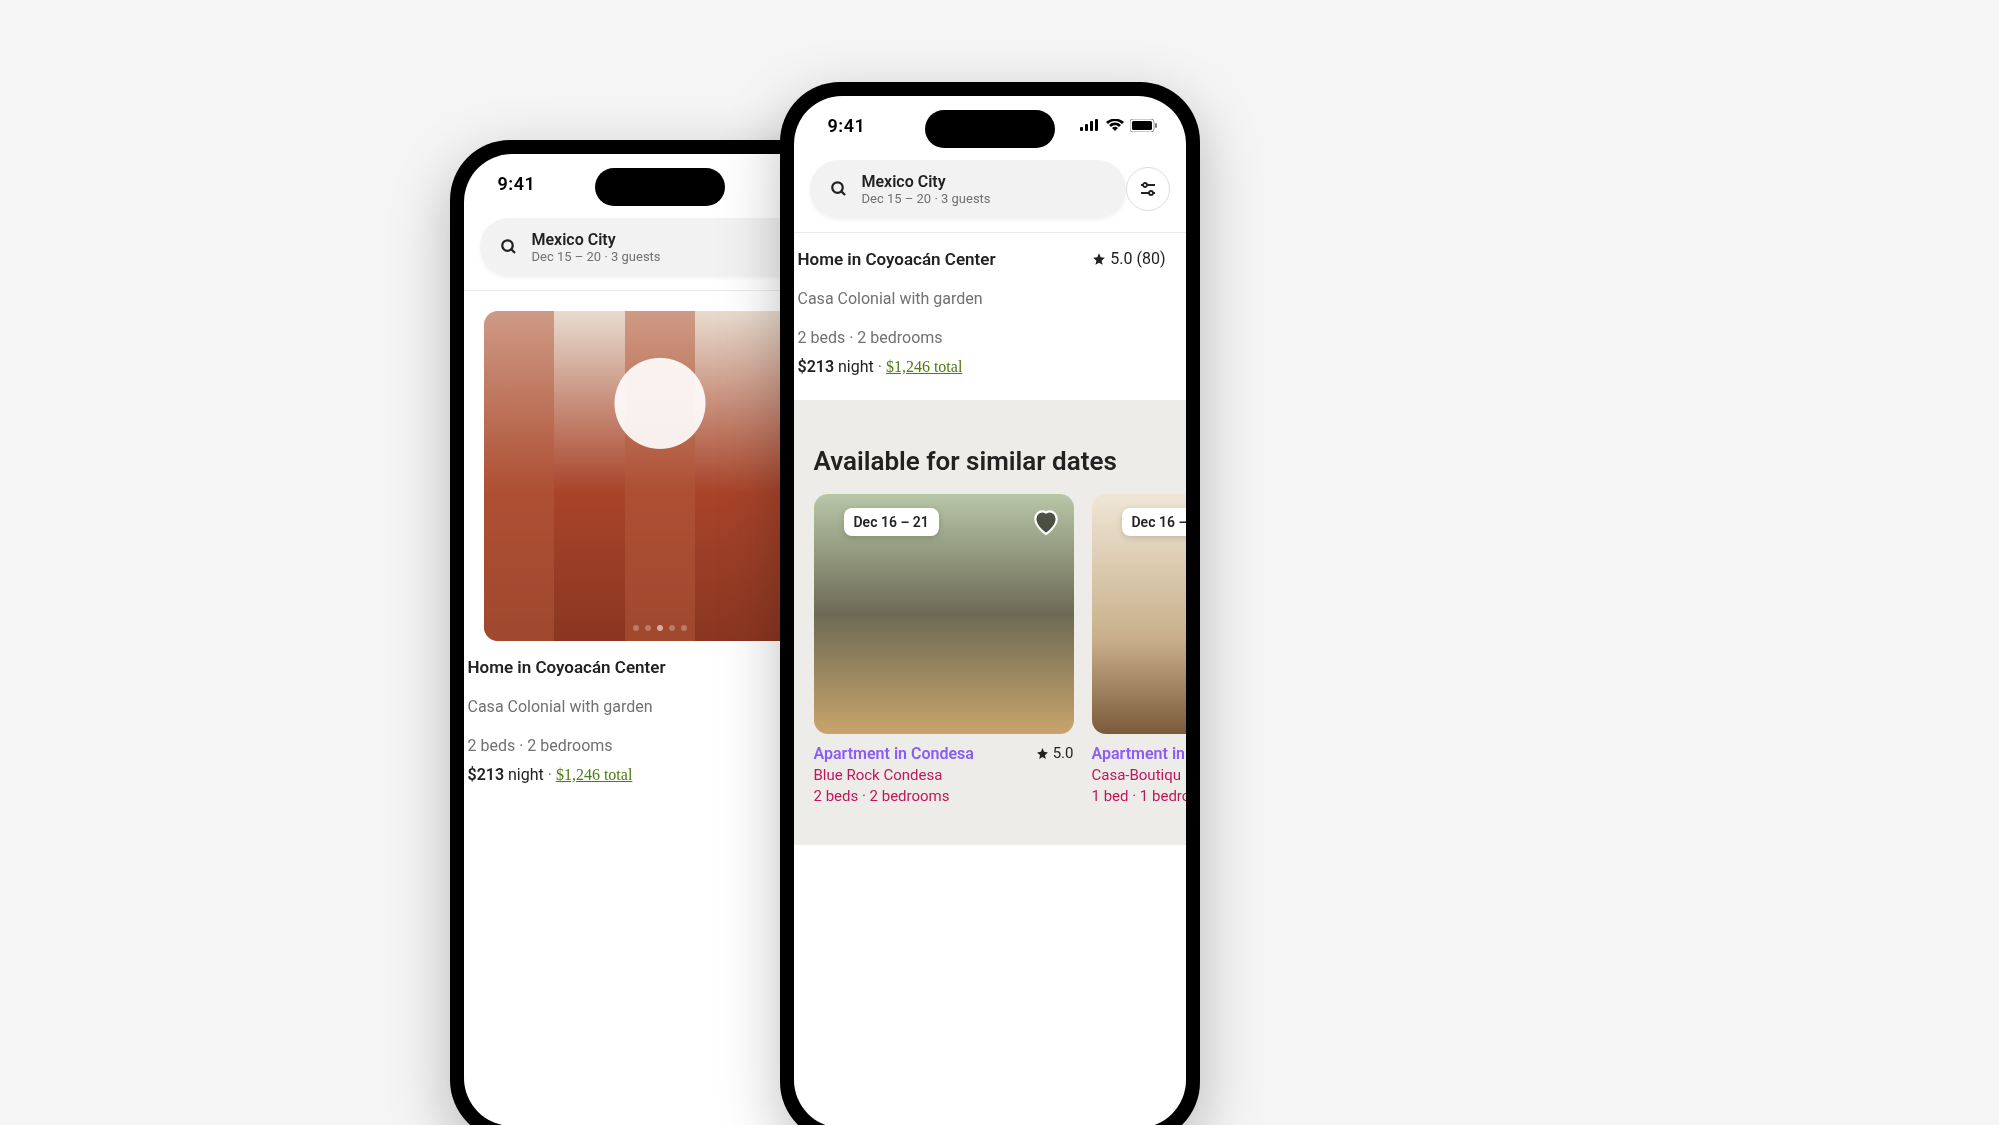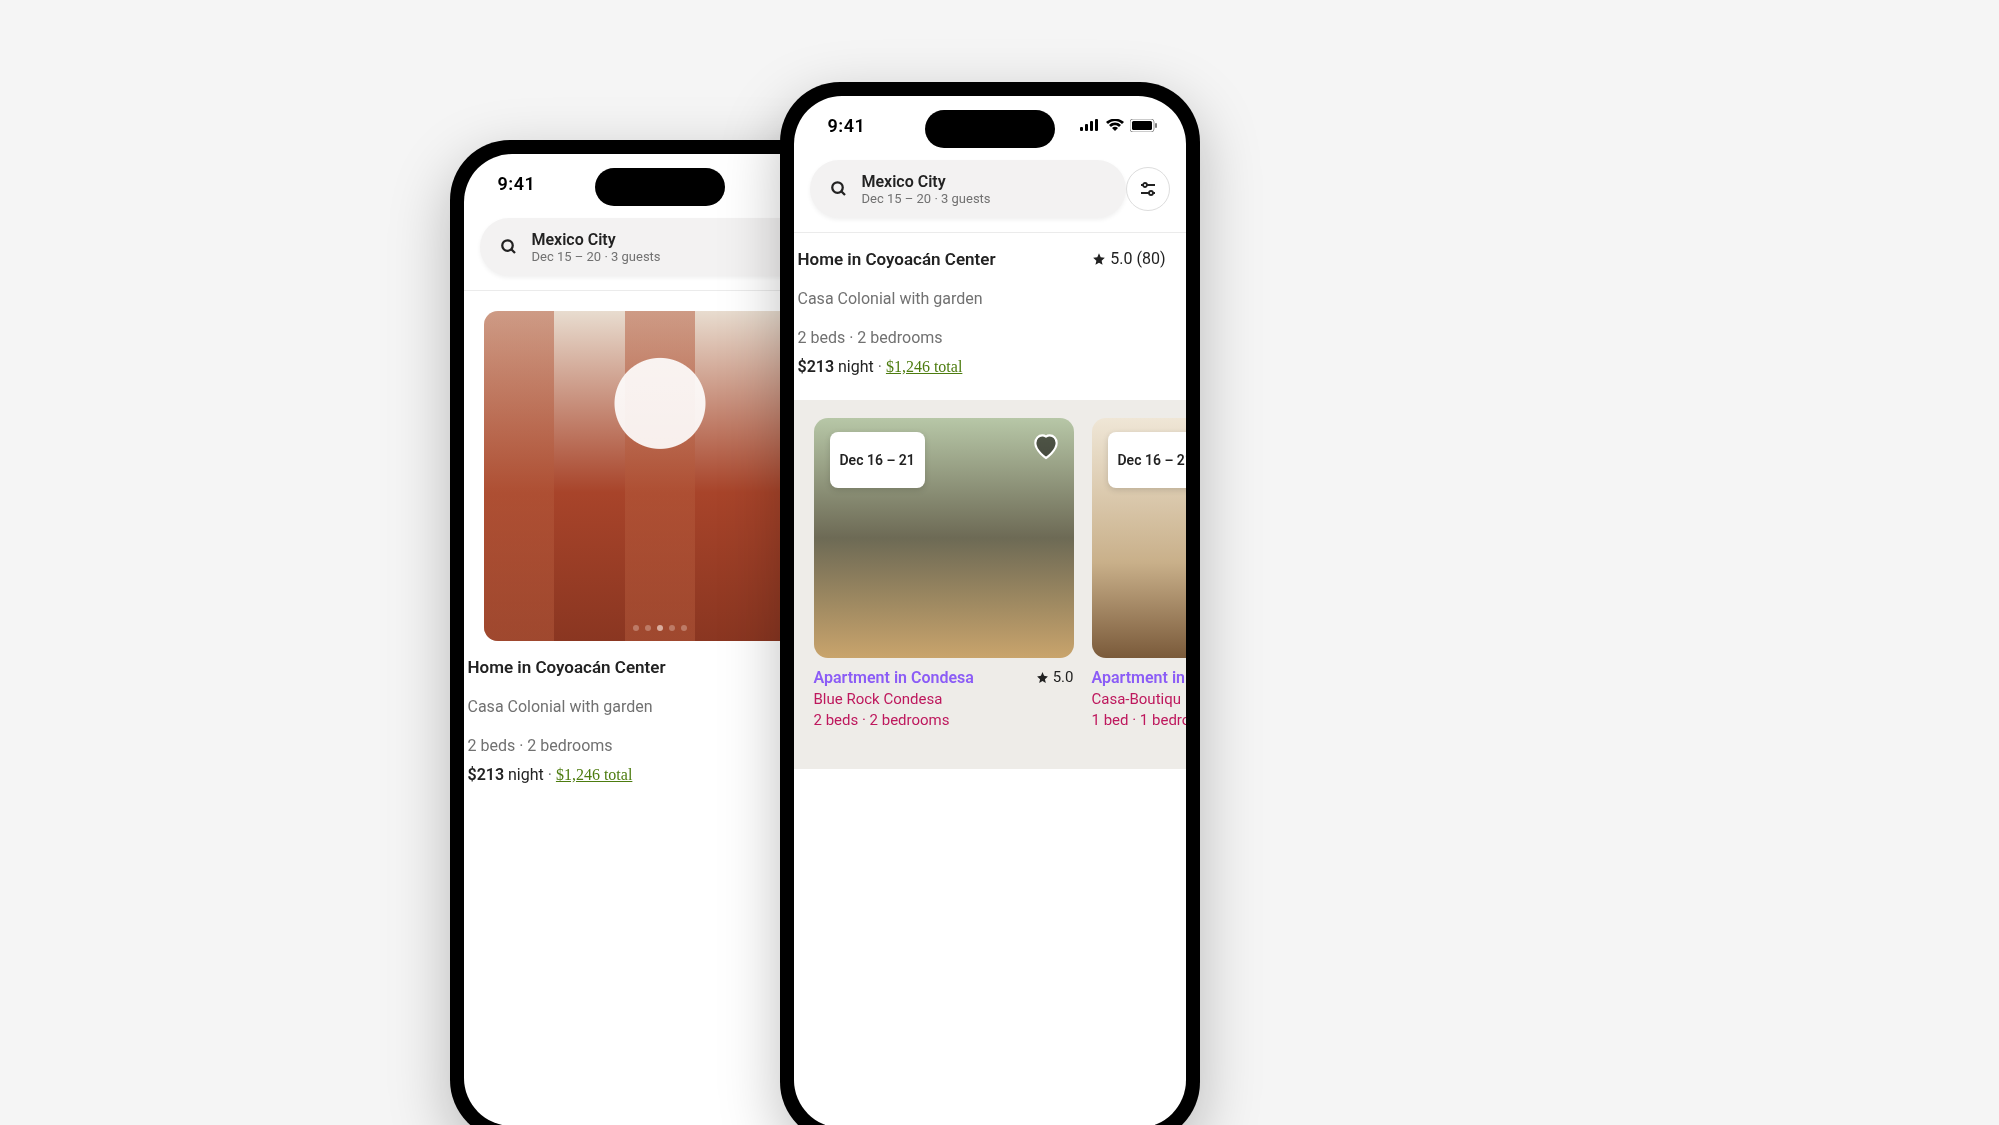--- a/index.html
+++ b/index.html
@@ -125,22 +125,22 @@
   .section-gap { height: 18px; background:#eeece8; }
   .section-title { font-size: 26px; font-weight: 600; color:#222; padding: 28px 20px 18px 20px; background:#eeece8;}
   .similar-scroll { display:flex; gap:18px; padding: 0 20px 40px 20px; background:#eeece8; overflow:hidden;}
   .card { width: 260px; flex: 0 0 260px; }
   .card-photo {
     height: 240px; border-radius: 14px; position: relative; overflow:hidden;
   }
   .card-photo.a { background: linear-gradient(180deg,#b7c7a7 0%,#6d6a55 50%,#c9a46c 100%);}
   .card-photo.b { background: linear-gradient(180deg,#efe6d6 0%,#c9b08a 60%,#7a5a3a 100%);}
   .date-badge {
-    position:absolute; top:14px; left:16px;
-    background:#fff; border-radius: 8px; padding:20px 10px;
+    position:absolute; top:14px; left:30px;
+    background:#fff; border-radius: 8px; padding:6px 10px;
     font-weight:600; font-size:14px; color:#222;
     box-shadow:0 2px 6px rgba(0,0,0,.15);
   }
   .heart {
     position:absolute; top:12px; right:12px;
     width:32px;height:32px;
   }
   .card-title{font-weight:600;font-size:16px;color:#8b5cf6;margin-top:10px;}
   .card-subtitle,.card-beds{font-size:15px;color:#be185d;margin-top:3px;}
   .card-rating{position:absolute;right:0;top:0;font-size:15px;color:#222;display:flex;align-items:center;gap:4px;}
@@ -264,20 +264,21 @@
         <div class="rating">
           <svg width="14" height="14" viewBox="0 0 24 24" fill="#222">
               <path d="M12 2l2.9 6.9L22 10l-5.5 5 1.6 7L12 18.5 5.9 22l1.6-7L2 10l7.1-1.1z"></path>
             </svg>
           <span>5.0</span>
           <span>(80)</span>
         </div>
       </div>
 
       <div class="section-gap"></div>
+      <div class="section-title">Available for similar dates</div>
 
       <div class="similar-scroll">
 
         <div class="card">
           <div class="card-photo a">
             <div class="date-badge">Dec 16 – 21</div>
             <svg class="heart" viewBox="0 0 24 24">
                 <path d="M12 21s-8-5.3-8-11.2C4 6.2 6.5 4 9.2 4c1.6 0 2.8.9 2.8.9S13.2 4 14.8 4C17.5 4 20 6.2 20 9.8 20 15.7 12 21 12 21z" fill="rgba(0,0,0,.55)" stroke="#fff" stroke-width="1.6"></path>
               </svg>
           </div>

